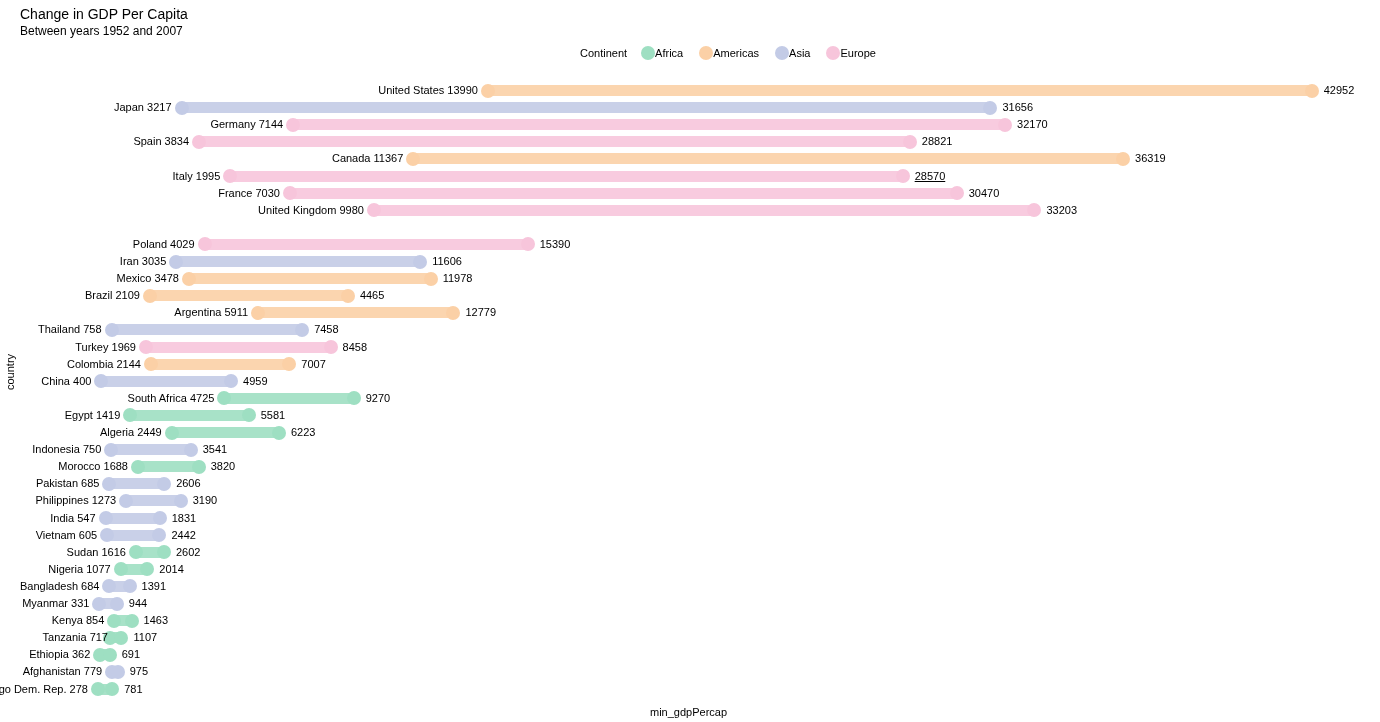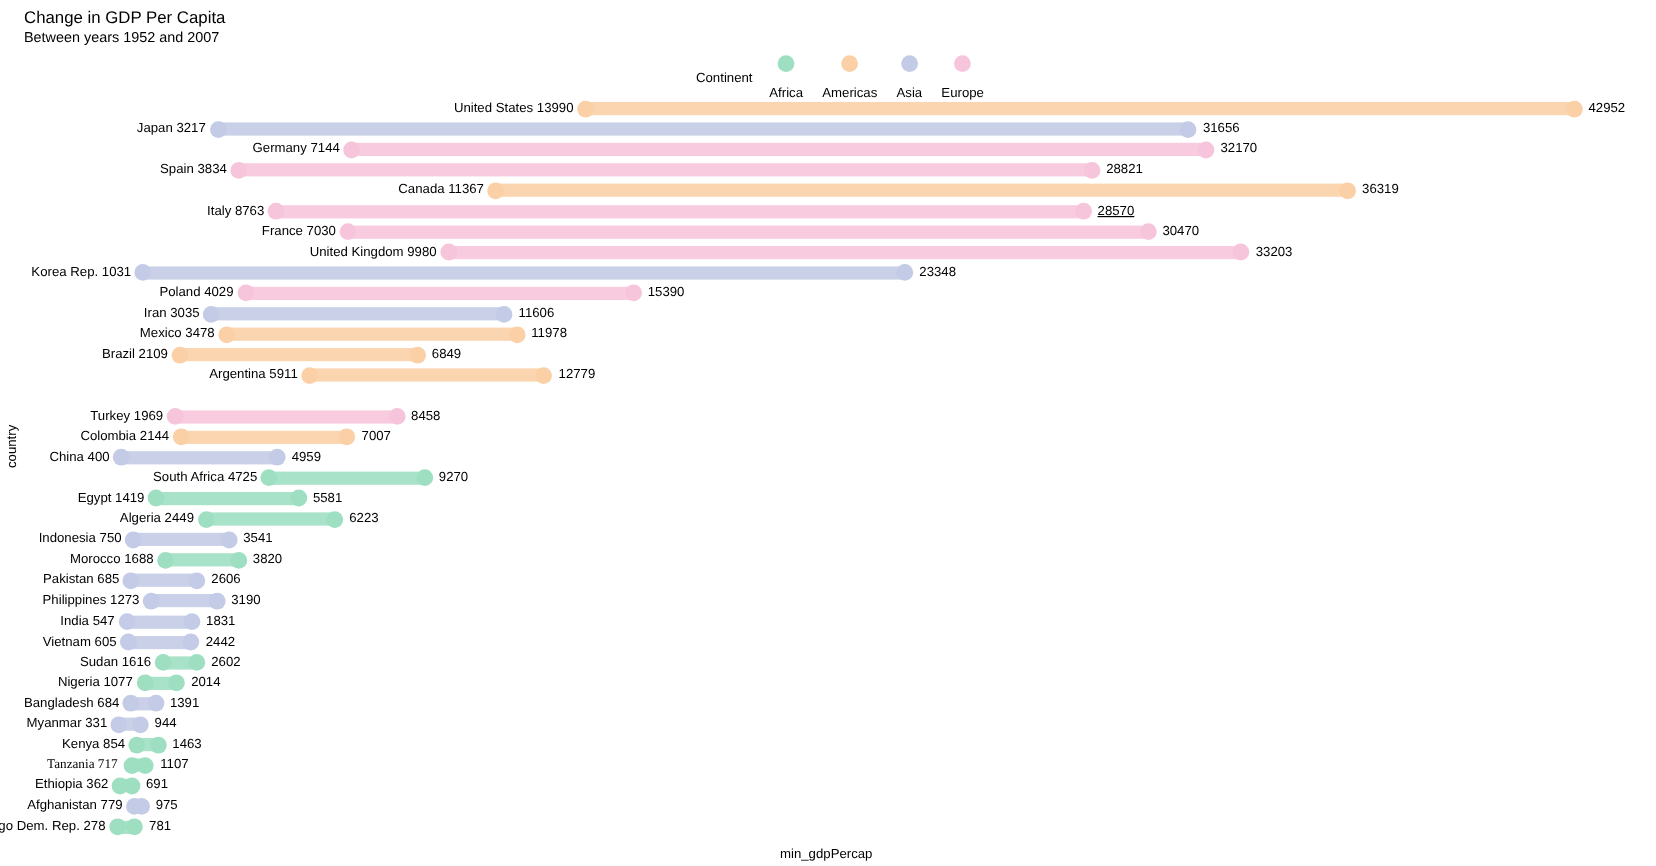--- a/index.html
+++ b/index.html
@@ -32,21 +32,21 @@
   .legend {
     position: absolute;
     top: 46px;
     left: 580px;
     font-size: 11px;
     display: flex;
     align-items: center;
     gap: 6px;
   }
   .legend-title { margin-right: 8px; }
-  .legend-item { display: flex; align-items: center; gap: 12px; margin-right: 10px; flex-direction: column;}
+  .legend-item { display: flex; align-items: center; gap: 0; margin-right: 10px;}
   .legend-swatch {
     width: 14px; height: 14px; border-radius: 50%;
   }
   .ylabel {
     position: absolute;
     left: 4px;
     top: 390px;
     font-size: 11px;
     transform: rotate(-90deg);
     transform-origin: left top;
@@ -164,44 +164,37 @@
         <div class="bar" style="left: 323.328px; width: 709.746px; background: rgb(251, 208, 166);"></div>
         <div class="dot" style="left: 323.328px; background: rgb(251, 208, 166);"></div>
         <div class="dot" style="left: 1033.07px; background: rgb(251, 208, 166);"></div>
         <div class="lbl-min" style="left: 317.328px;">Canada 11367</div>
         <div class="lbl-max" style="left: 1039.07px;">36319</div>
       </div>
       <div class="row" style="top: 85.5px;">
         <div class="bar" style="left: 140.26px; width: 672.398px; background: rgb(247, 197, 219);"></div>
         <div class="dot" style="left: 140.26px; background: rgb(247, 197, 219);"></div>
         <div class="dot" style="left: 812.658px; background: rgb(247, 197, 219);"></div>
-        <div class="lbl-min" style="left: 134.26px;">Italy 8763</div>
+        <div class="lbl-min" style="left: 134.26px;">Italy 1995</div>
         <div class="lbl-max" style="left: 818.658px; text-decoration: underline;">28570</div>
       </div>
       <div class="row" style="top: 102.6px;">
         <div class="bar" style="left: 199.964px; width: 666.738px; background: rgb(247, 197, 219);"></div>
         <div class="dot" style="left: 199.964px; background: rgb(247, 197, 219);"></div>
         <div class="dot" style="left: 866.702px; background: rgb(247, 197, 219);"></div>
         <div class="lbl-min" style="left: 193.964px;">France 7030</div>
         <div class="lbl-max" style="left: 872.702px;">30470</div>
       </div>
       <div class="row" style="top: 119.7px;">
         <div class="bar" style="left: 283.876px; width: 660.565px; background: rgb(247, 197, 219);"></div>
         <div class="dot" style="left: 283.876px; background: rgb(247, 197, 219);"></div>
         <div class="dot" style="left: 944.441px; background: rgb(247, 197, 219);"></div>
         <div class="lbl-min" style="left: 277.876px;">United Kingdom 9980</div>
         <div class="lbl-max" style="left: 950.441px;">33203</div>
       </div>
-      <div class="row" style="top: 136.8px;">
-        <div class="bar" style="left: 29.3262px; width: 634.795px; background: rgb(195, 203, 230);"></div>
-        <div class="dot" style="left: 29.3262px; background: rgb(195, 203, 230);"></div>
-        <div class="dot" style="left: 664.121px; background: rgb(195, 203, 230);"></div>
-        <div class="lbl-min" style="left: 23.3262px;">Korea Rep. 1031</div>
-        <div class="lbl-max" style="left: 670.121px;">23348</div>
-      </div>
       <div class="row" style="top: 153.9px;">
         <div class="bar" style="left: 114.603px; width: 323.157px; background: rgb(247, 197, 219);"></div>
         <div class="dot" style="left: 114.603px; background: rgb(247, 197, 219);"></div>
         <div class="dot" style="left: 437.76px; background: rgb(247, 197, 219);"></div>
         <div class="lbl-min" style="left: 108.603px;">Poland 4029</div>
         <div class="lbl-max" style="left: 443.76px;">15390</div>
       </div>
       <div class="row" style="top: 171px;">
         <div class="bar" style="left: 86.3289px; width: 243.797px; background: rgb(195, 203, 230);"></div>
         <div class="dot" style="left: 86.3289px; background: rgb(195, 203, 230);"></div>
@@ -214,29 +207,36 @@
         <div class="dot" style="left: 98.9298px; background: rgb(251, 208, 166);"></div>
         <div class="dot" style="left: 340.708px; background: rgb(251, 208, 166);"></div>
         <div class="lbl-min" style="left: 92.9298px;">Mexico 3478</div>
         <div class="lbl-max" style="left: 346.708px;">11978</div>
       </div>
       <div class="row" style="top: 205.2px;">
         <div class="bar" style="left: 59.9893px; width: 197.888px; background: rgb(251, 208, 166);"></div>
         <div class="dot" style="left: 59.9893px; background: rgb(251, 208, 166);"></div>
         <div class="dot" style="left: 257.877px; background: rgb(251, 208, 166);"></div>
         <div class="lbl-min" style="left: 53.9893px;">Brazil 2109</div>
-        <div class="lbl-max" style="left: 263.877px;">6849</div>
+        <div class="lbl-max" style="left: 263.877px;">4465</div>
       </div>
       <div class="row" style="top: 222.3px;">
         <div class="bar" style="left: 168.135px; width: 195.356px; background: rgb(251, 208, 166);"></div>
         <div class="dot" style="left: 168.135px; background: rgb(251, 208, 166);"></div>
         <div class="dot" style="left: 363.492px; background: rgb(251, 208, 166);"></div>
         <div class="lbl-min" style="left: 162.135px;">Argentina 5911</div>
         <div class="lbl-max" style="left: 369.492px;">12779</div>
       </div>
+      <div class="row" style="top: 239.4px;">
+        <div class="bar" style="left: 21.5609px; width: 190.578px; background: rgb(195, 203, 230);"></div>
+        <div class="dot" style="left: 21.5609px; background: rgb(195, 203, 230);"></div>
+        <div class="dot" style="left: 212.139px; background: rgb(195, 203, 230);"></div>
+        <div class="lbl-min" style="left: 15.5609px;">Thailand 758</div>
+        <div class="lbl-max" style="left: 218.139px;">7458</div>
+      </div>
       <div class="row" style="top: 256.5px;">
         <div class="bar" style="left: 56.0071px; width: 184.576px; background: rgb(247, 197, 219);"></div>
         <div class="dot" style="left: 56.0071px; background: rgb(247, 197, 219);"></div>
         <div class="dot" style="left: 240.583px; background: rgb(247, 197, 219);"></div>
         <div class="lbl-min" style="left: 50.0071px;">Turkey 1969</div>
         <div class="lbl-max" style="left: 246.583px;">8458</div>
       </div>
       <div class="row" style="top: 273.6px;">
         <div class="bar" style="left: 60.9849px; width: 138.325px; background: rgb(251, 208, 166);"></div>
         <div class="dot" style="left: 60.9849px; background: rgb(251, 208, 166);"></div>
@@ -346,21 +346,21 @@
         <div class="bar" style="left: 24.2916px; width: 17.3227px; background: rgb(158, 223, 194);"></div>
         <div class="dot" style="left: 24.2916px; background: rgb(158, 223, 194);"></div>
         <div class="dot" style="left: 41.6142px; background: rgb(158, 223, 194);"></div>
         <div class="lbl-min" style="left: 18.2916px;">Kenya 854</div>
         <div class="lbl-max" style="left: 47.6142px;">1463</div>
       </div>
       <div class="row" style="top: 547.2px;">
         <div class="bar" style="left: 20.3947px; width: 11.0933px; background: rgb(158, 223, 194);"></div>
         <div class="dot" style="left: 20.3947px; background: rgb(158, 223, 194);"></div>
         <div class="dot" style="left: 31.488px; background: rgb(158, 223, 194);"></div>
-        <div class="lbl-min" style="left: 12px; font-family: Liberation Serif, serif;">Tanzania 717</div>
+        <div class="lbl-min" style="left: 22px;">Tanzania 717</div>
         <div class="lbl-max" style="left: 37.488px;">1107</div>
       </div>
       <div class="row" style="top: 564.3px;">
         <div class="bar" style="left: 10.2969px; width: 9.35822px; background: rgb(158, 223, 194);"></div>
         <div class="dot" style="left: 10.2969px; background: rgb(158, 223, 194);"></div>
         <div class="dot" style="left: 19.6551px; background: rgb(158, 223, 194);"></div>
         <div class="lbl-min" style="left: 4.29689px;">Ethiopia 362</div>
         <div class="lbl-max" style="left: 25.6551px;">691</div>
       </div>
       <div class="row" style="top: 581.4px;">

